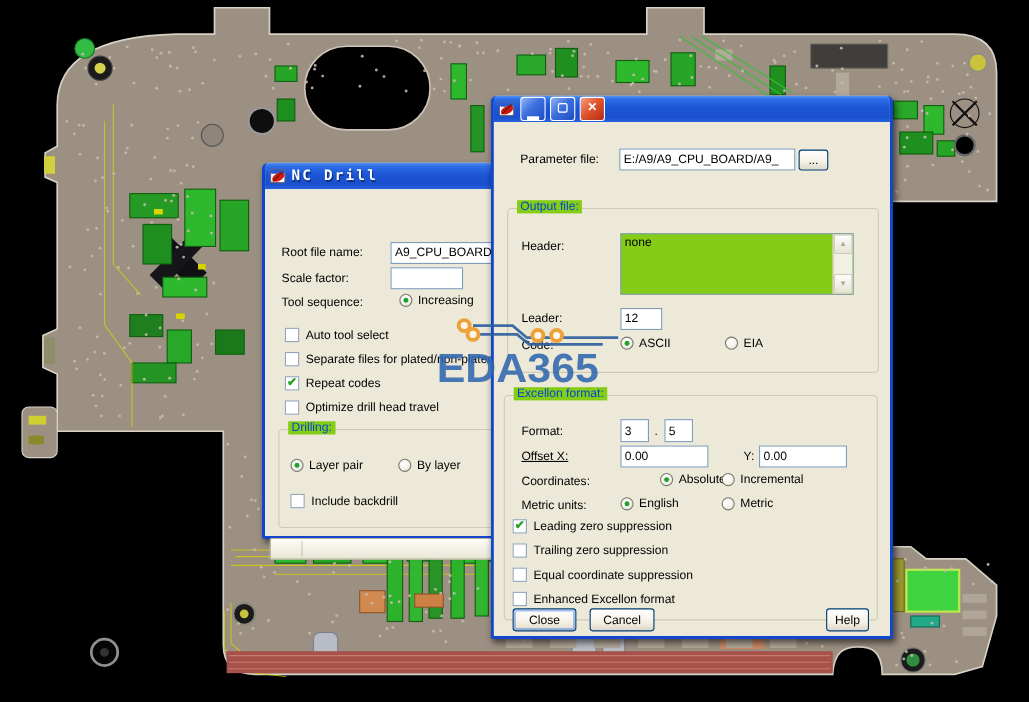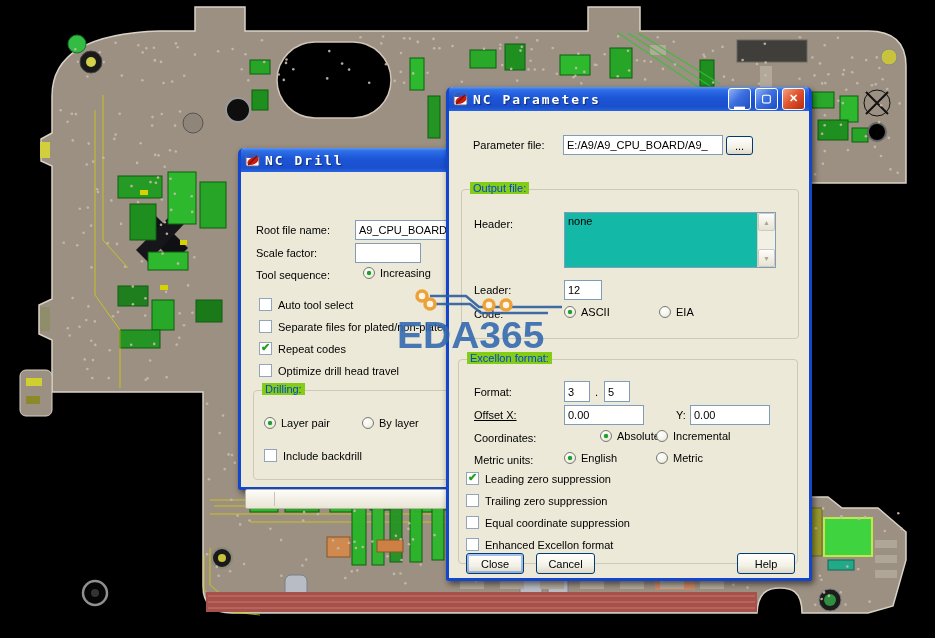--- a/index.html
+++ b/index.html
@@ -50,21 +50,21 @@
   .cb-box[data-checked="true"]::after{content:"\2714";position:absolute;left:1px;top:-2px;
           color:#21a121;font-size:11px;font-weight:bold;}
 
   .xp-btn{position:absolute;height:21px;border:1px solid #003c74;border-radius:3px;
           background:linear-gradient(180deg,#ffffff 0%,#f4f1e6 60%,#ddd8c8 100%);
           font-family:"Liberation Sans",sans-serif;font-size:11px;display:flex;
           align-items:center;justify-content:center;box-sizing:border-box;}
   .xp-btn.focused{box-shadow:inset 0 0 0 2px rgba(90,140,230,.55);}
 
   
-  .header-wrap{position:absolute;border:1px solid #7f9db9;background:#14b8a6;box-sizing:border-box;display:flex;}
+  .header-wrap{position:absolute;border:1px solid #7f9db9;background:#84cc16;box-sizing:border-box;display:flex;}
   .header-text{flex:1;padding:2px 3px;font-family:"Liberation Sans",sans-serif;font-size:11px;
                white-space:pre;overflow:hidden;}
   .vscroll{width:17px;background:#f2f0e4;border-left:1px solid #d4d0c0;display:flex;
            flex-direction:column;justify-content:space-between;}
   .vscroll .arrow{height:16px;background:linear-gradient(180deg,#fdfdfb,#e7e3d3);
            border:1px solid #cfcabb;border-radius:2px;color:#aba992;font-size:7px;
            display:flex;align-items:center;justify-content:center;}
 
   
   .strip{position:absolute;border:1px solid #b9b5a3;border-radius:2px;
@@ -706,21 +706,20 @@
   </div>
 
   <div class="xp-dialog" style="left:446px;top:87px;width:360px;height:491px;z-index:20;">
     <div class="titlebar">
       <svg class="app-icon" viewBox="0 0 16 16">
         <rect x="1" y="2" width="13" height="12" rx="1.5" fill="#fff" stroke="#667"></rect>
         <rect x="1" y="2" width="13" height="4" rx="1.5" fill="#2a5cd0"></rect>
         <ellipse cx="8" cy="9" rx="6" ry="3.4" fill="#cc1a0e" transform="rotate(-28 8 9)"></ellipse>
         <path d="M3,13 L12,4" stroke="#7a0d06" stroke-width="1.2"></path>
       </svg>
-      <span class="title">NC Parameters</span>
       <div class="winbtn minimize">
           <span>▬</span>
         </div>
       <div class="winbtn maximize">
           <span>▢</span>
         </div>
       <div class="winbtn close">
           <span>✕</span>
         </div>
     </div>
@@ -793,21 +792,21 @@
           <span>Equal coordinate suppression</span>
         </div>
         <div class="cb-row" style="left:7px;top:178px;">
           <span class="cb-box" data-checked="false"></span>
           <span>Enhanced Excellon format</span>
         </div>
       </div>
 
       <button class="xp-btn focused" style="left:17px;top:442px;width:58px;">Close</button>
       <button class="xp-btn" style="left:87px;top:442px;width:59px;">Cancel</button>
-      <button class="xp-btn" style="left:288px;top:442px;width:58px;">Help</button>
+      <button class="xp-btn" style="left:302px;top:442px;width:39px;">Help</button>
     </div>
   </div>
 
   <svg id="watermark" width="200" height="45" viewBox="0 0 200 45" style="left:380px;top:283px;">
     <g stroke="#2c5e9e" stroke-width="2.5" fill="none" opacity=".9">
       <polyline points="50,13 86,13 99,24 182,24"></polyline>
       <polyline points="56,21 90,21 101,30 168,30"></polyline>
     </g>
     <g fill="#fdf6e8" stroke="#eda239" stroke-width="3.5">
       <circle cx="42" cy="13" r="5"></circle>

